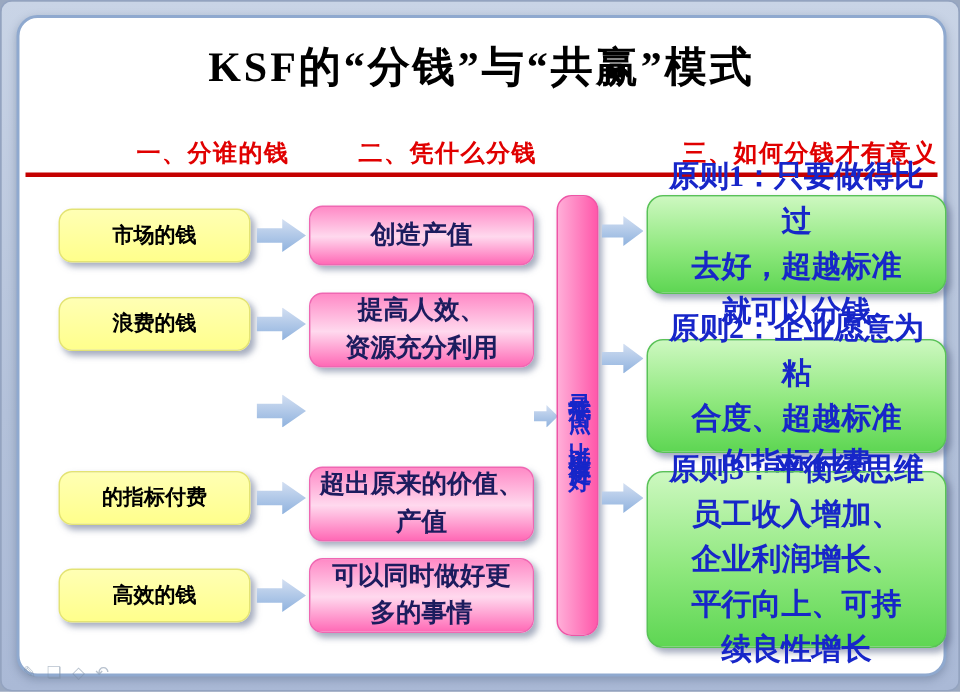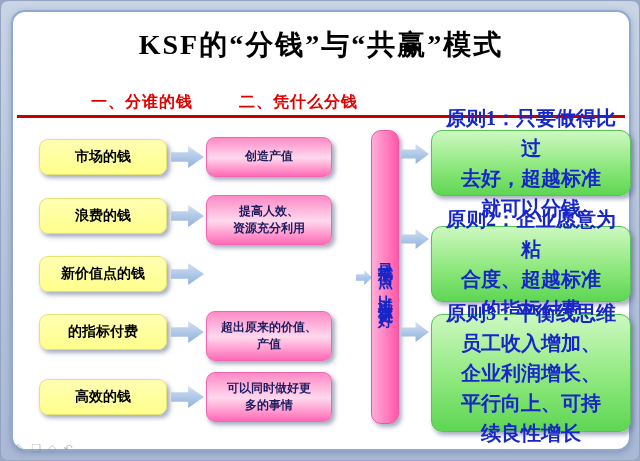--- a/index.html
+++ b/index.html
@@ -27,21 +27,21 @@
     position:absolute;display:flex;align-items:center;justify-content:center;
     text-align:center;font-weight:bold;border-radius:9px;
     box-shadow:2.5px 3px 4px rgba(95,108,140,.55);box-sizing:border-box;
   }
   .ybox{
     left:26px;width:128px;height:36px;font-size:14px;color:#000;
     background:linear-gradient(180deg,#ffffb4,#ffff8c);
     border:1px solid #e3e374;
   }
   .pbox{
-    left:193px;width:126px;font-size:12px;color:#1c1c5e;white-space:pre-line;line-height:1.45;
+    left:193px;width:150px;font-size:17px;color:#1c1c5e;white-space:pre-line;line-height:1.45;
     background:linear-gradient(180deg,#ff8ac6 0%,#ffd9ee 52%,#ff6ab6 100%);
     border:1px solid #ef67b2;
   }
   .gbox{
     left:418px;width:200px;font-size:20px;color:#1726c9;white-space:pre-line;line-height:1.5;
     background:linear-gradient(180deg,#cdf8c0 0%,#8fe87e 55%,#5ed653 100%);
     border:1px solid #59c257;border-radius:11px;padding:4px 6px;
   }
   .arrow{
     position:absolute;background:linear-gradient(180deg,#d3dff2,#8fb2de);
@@ -64,33 +64,33 @@
 </head>
 <body>
 
 <div class="stage">
   <div class="slide">
 
     <div class="title">KSF的“分钱”与“共赢”模式</div>
 
     <span class="hdr h1">一、分谁的钱</span>
     <span class="hdr h2">二、凭什么分钱</span>
+    <span class="hdr h3">三、如何分钱才有意义</span>
 
     <div class="redline"></div>
 
     <div class="box ybox" style="top:127px">市场的钱</div>
     <div class="arrow" style="left:158px;top:134px;width:33px;height:22px"></div>
     <div class="box pbox" style="top:125px;height:40px">创造产值</div>
 
     <div class="box ybox" style="top:186px">浪费的钱</div>
     <div class="arrow" style="left:158px;top:193px;width:33px;height:22px"></div>
     <div class="box pbox" style="top:183px;height:50px">提高人效、
 资源充分利用</div>
 
-    <div class="box ybox" style="top:244px">新价值点的钱</div>
     <div class="arrow" style="left:158px;top:251px;width:33px;height:22px"></div>
 
     <div class="box ybox" style="top:302px">的指标付费</div>
     <div class="arrow" style="left:158px;top:309px;width:33px;height:22px"></div>
     <div class="box pbox" style="top:299px;height:50px">超出原来的价值、
 产值</div>
 
     <div class="box ybox" style="top:367px">高效的钱</div>
     <div class="arrow" style="left:158px;top:374px;width:33px;height:22px"></div>
     <div class="box pbox" style="top:360px;height:50px">可以同时做好更

